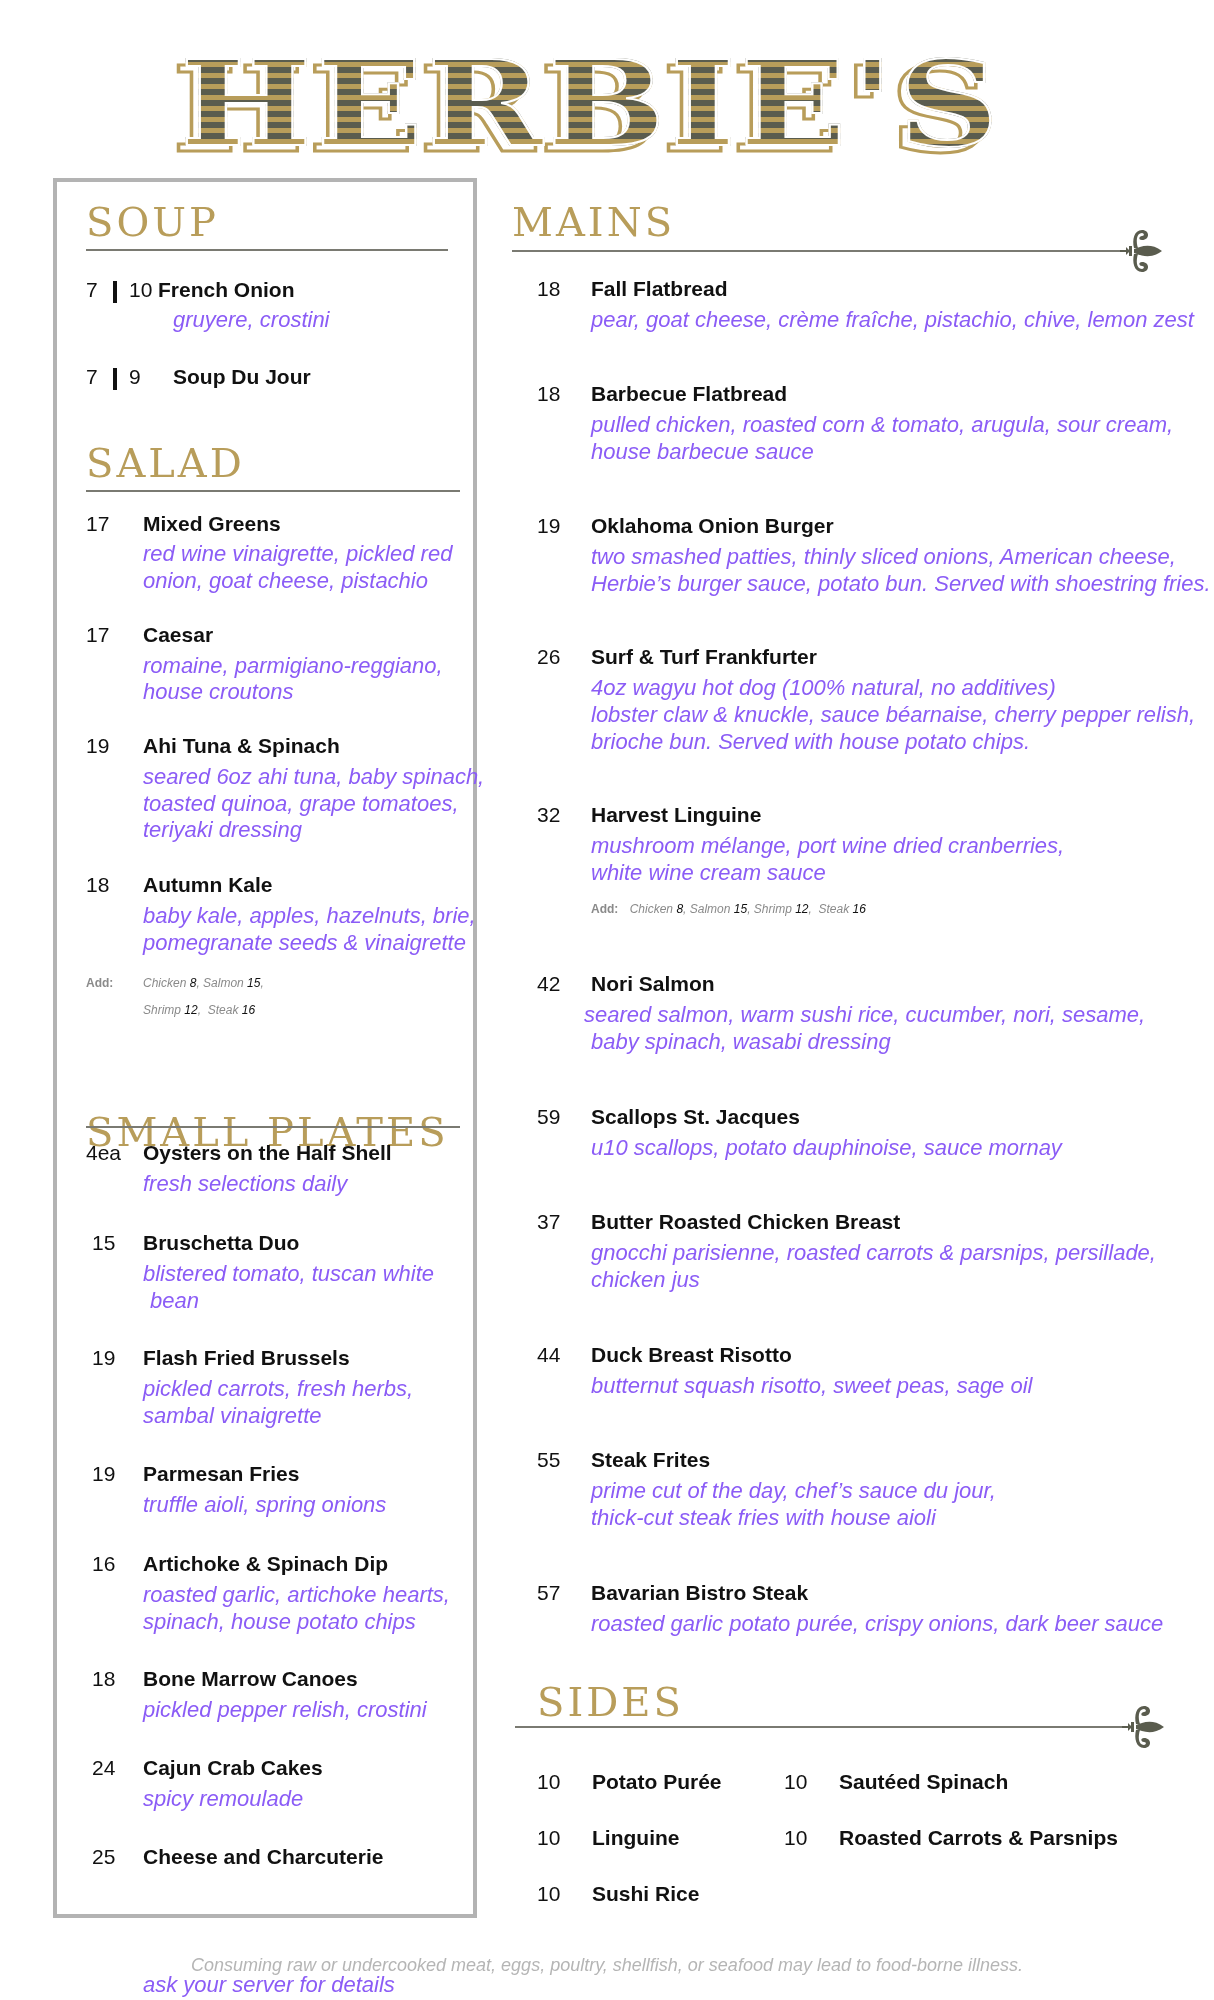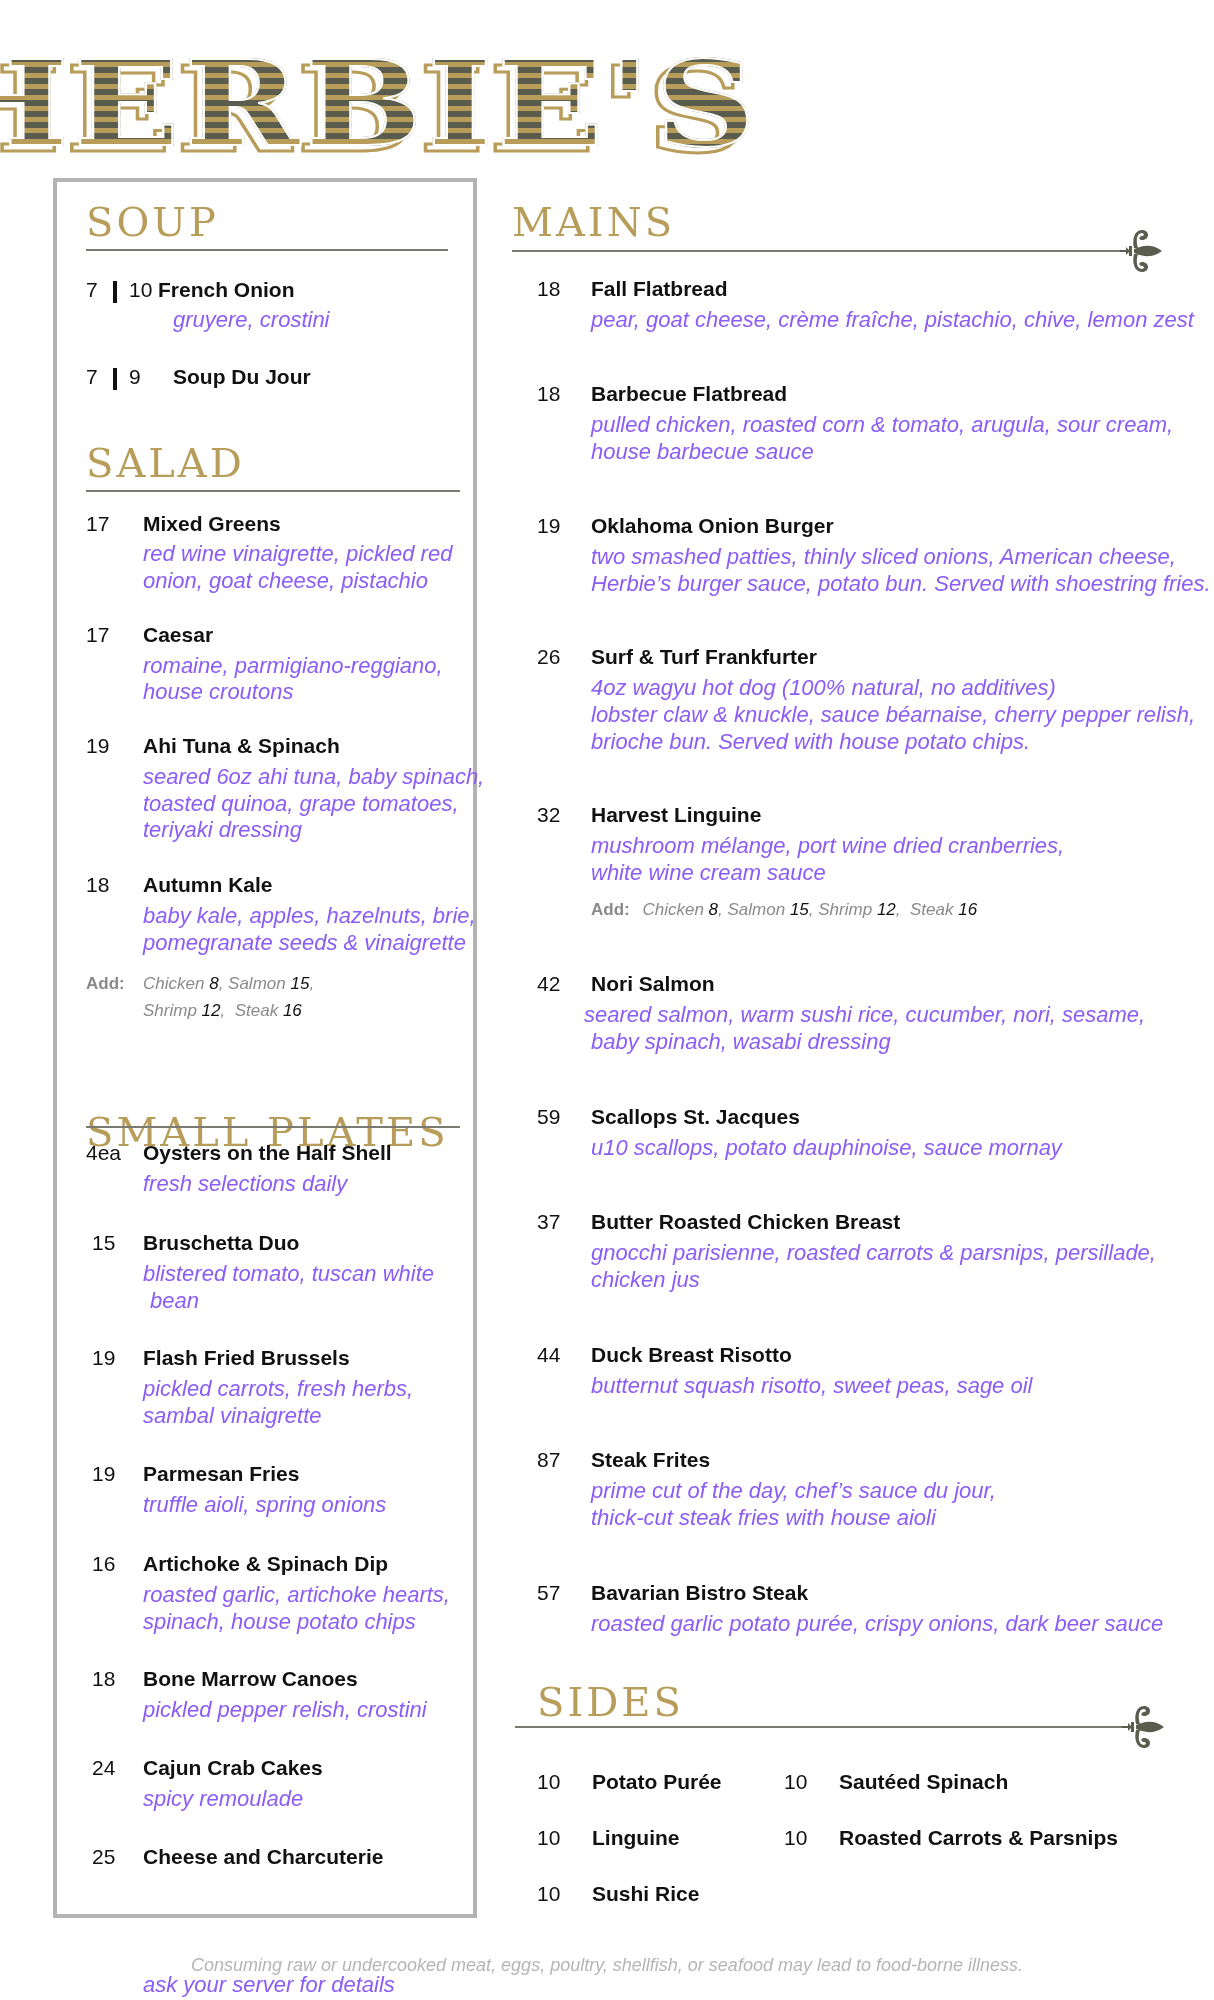--- a/index.html
+++ b/index.html
@@ -1,41 +1,41 @@
 <!DOCTYPE html>
 <html><head>
 <meta charset="utf-8">
 <style>
   html, body { margin:0; padding:0; background:#ffffff; }
   body { width:1214px; height:2000px; position:relative; overflow:hidden;
          font-family:"Liberation Sans", "DejaVu Sans", sans-serif; color:#111; }
 
   
-  .title-wrap { position:absolute; left:0; top:52px; width:1184px; height:104px; }
+  .title-wrap { position:absolute; left:0; top:52px; width:1184px; height:104px; text-align:center; }
   .title { position:relative; display:inline-block; font-family:"DejaVu Serif", serif; font-weight:bold;
            font-size:118px; line-height:104px; letter-spacing:4px; transform:scaleX(1.18); transform-origin:center; }
   .title .shadow { position:absolute; left:-7px; top:6px; color:transparent;
            -webkit-text-stroke:3px #b89d5a; }
   .title .face { position:relative; color:transparent;
            background:repeating-linear-gradient(180deg, #5a5c4e 0px, #5a5c4e 6px, #b89d5a 6px, #b89d5a 11px);
            -webkit-background-clip:text; background-clip:text; -webkit-text-stroke:2px #ffffff; }
 
   
   .left-box { position:absolute; left:53px; top:178px; width:424px; height:1740px;
               border:4px solid #b3b3b3; box-sizing:border-box; }
   .section-heading { position:absolute; font-family:"DejaVu Serif", serif; color:#b89d5a;
                      font-size:40px; letter-spacing:3px; font-weight:normal; line-height:44px; }
   .rule { position:absolute; height:2px; background:#7a7a72; }
 
   .item { position:absolute; }
   .price { position:absolute; font-size:21px; color:#111; }
   .name { position:absolute; font-size:21px; font-weight:bold; color:#111; white-space:nowrap; }
   .desc { position:absolute; font-size:22px; font-style:italic; color:#8b5cf6; line-height:27px; white-space:nowrap; }
   .desc-bold { font-weight:normal; }
-  .add-line { position:absolute; font-size:17px; font-style:italic; color:#8a8a8a; line-height:27px; white-space:nowrap; }
+  .add-line { position:absolute; font-size:12px; font-style:italic; color:#8a8a8a; line-height:27px; white-space:nowrap; }
   .add-label { font-style:normal; font-weight:bold; color:#8a8a8a; margin-right:8px; }
   .add-price { color:#111; }
   .sep-bar { position:absolute; width:4px; height:22px; background:#111; }
 
   .ornament { position:absolute; width:44px; height:46px; }
 
   .footer { position:absolute; left:0; top:1955px; width:1214px; text-align:center;
             font-size:18px; font-style:italic; color:#b5b5b5; }
 </style>
 </head>
@@ -212,21 +212,21 @@
       <span class="name" style="left: 591px; top: 1210px;">Butter Roasted Chicken Breast</span>
       <span class="desc" style="left: 591px; top: 1239px;">gnocchi parisienne, roasted carrots &amp; parsnips, persillade,</span>
       <span class="desc" style="left: 591px; top: 1266px;">chicken jus</span>
     </div>
     <div class="item">
       <span class="price" style="left: 537px; top: 1343px;">44</span>
       <span class="name" style="left: 591px; top: 1343px;">Duck Breast Risotto</span>
       <span class="desc" style="left: 591px; top: 1372px;">butternut squash risotto, sweet peas, sage oil</span>
     </div>
     <div class="item">
-      <span class="price" style="left: 537px; top: 1448px;">87</span>
+      <span class="price" style="left: 537px; top: 1448px;">55</span>
       <span class="name" style="left: 591px; top: 1448px;">Steak Frites</span>
       <span class="desc" style="left: 591px; top: 1477px;">prime cut of the day, chef’s sauce du jour,</span>
       <span class="desc" style="left: 591px; top: 1504px;">thick-cut steak fries with house aioli</span>
     </div>
     <div class="item">
       <span class="price" style="left: 537px; top: 1581px;">57</span>
       <span class="name" style="left: 591px; top: 1581px;">Bavarian Bistro Steak</span>
       <span class="desc" style="left: 591px; top: 1610px;">roasted garlic potato purée, crispy onions, dark beer sauce</span>
     </div>
   </div>

